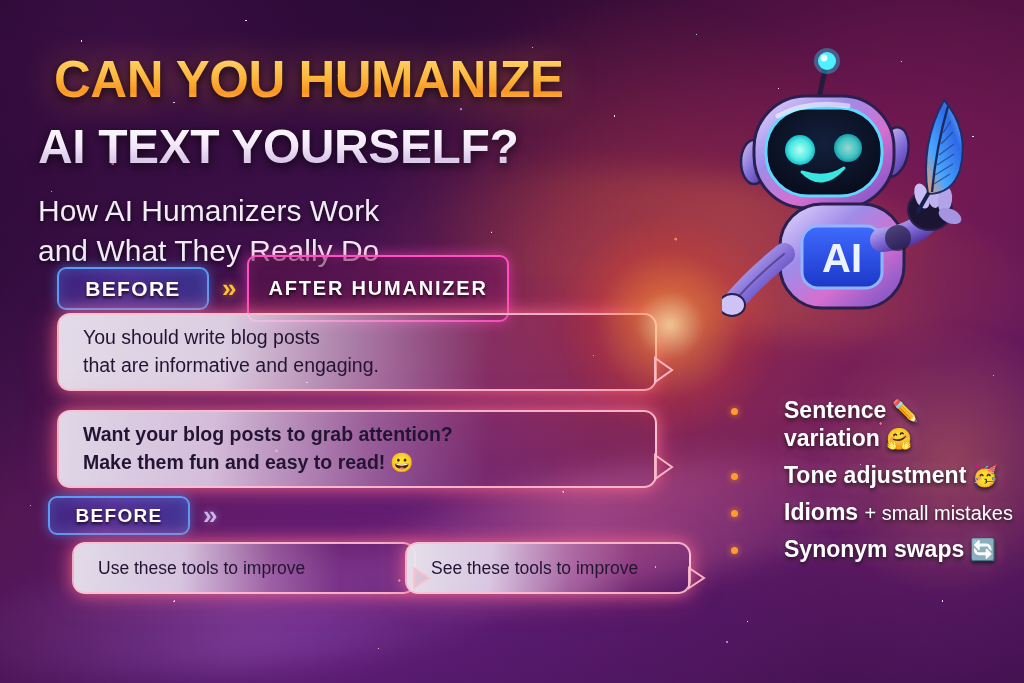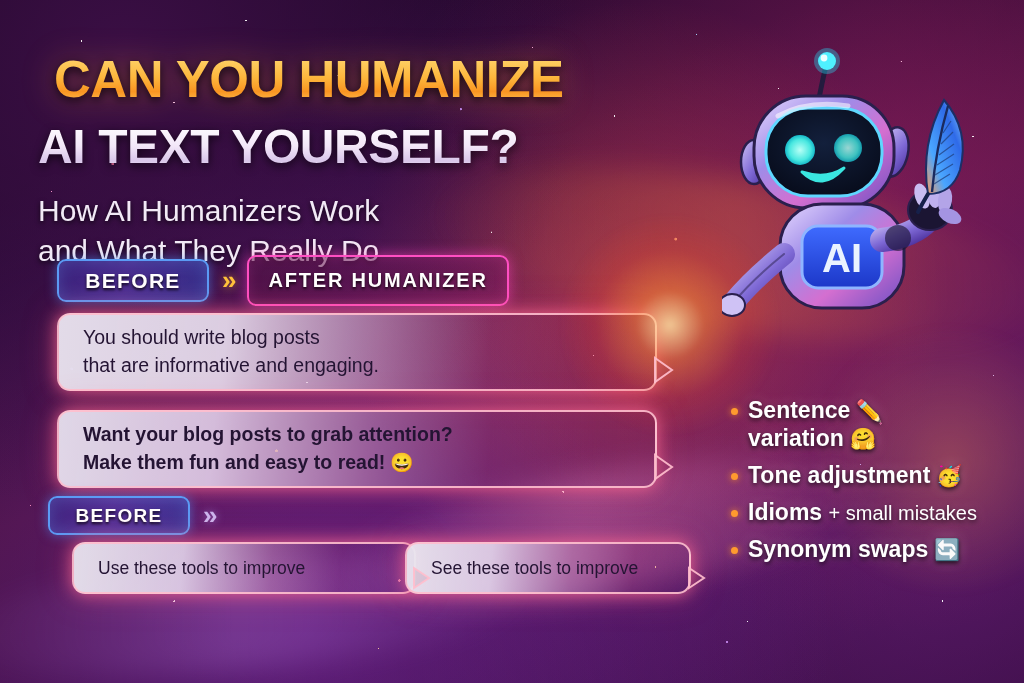--- a/index.html
+++ b/index.html
@@ -116,21 +116,21 @@
     background:linear-gradient(100deg,rgba(60,40,140,.78) 0%,rgba(80,55,170,.72) 45%,rgba(50,60,165,.7) 100%);
     box-shadow:0 0 12px rgba(80,150,255,.55),inset 0 0 16px rgba(120,170,255,.28);
     text-shadow:0 2px 3px rgba(0,0,0,.85);
   }
   .chev{
     font-size:26px;font-weight:bold;letter-spacing:-2px;margin:0 13px;
     color:#ffc33b;text-shadow:0 0 10px rgba(255,180,40,.7);
   }
   .chev.pale{color:#cbb6ee;text-shadow:0 0 8px rgba(190,170,255,.55);}
   .badge-after{
-    height:39px;padding:4px 19px;border-radius:9px;font-size:20px;letter-spacing:1.8px;
+    height:39px;padding:12px 19px;border-radius:9px;font-size:20px;letter-spacing:1.8px;
     border:2px solid #ff4fc3;
     background:linear-gradient(100deg,rgba(90,20,70,.55) 0%,rgba(120,25,95,.48) 100%);
     box-shadow:0 0 14px rgba(255,70,190,.6),inset 0 0 14px rgba(255,80,200,.18);
     text-shadow:0 2px 3px rgba(0,0,0,.8);
   }
 
   
   .bubble{position:absolute;box-sizing:border-box;}
   .bubble .fill{
     position:absolute;inset:0;border-radius:13px;
@@ -161,21 +161,21 @@
   #bubble3 .txt{font-size:17.5px;}
   #bubble4{left:405px;top:542px;width:286px;height:52px;}
   #bubble4 .fill{
     background:linear-gradient(95deg,rgba(233,229,238,.97) 0%,rgba(228,214,235,.9) 30%,rgba(210,155,195,.45) 58%,rgba(180,70,120,.14) 80%,rgba(140,35,85,0) 100%);
   }
   #bubble4 .txt{font-size:17.5px;}
   .emoji{font-size:19px;}
 
   
   .bullets{position:absolute;left:731px;top:396px;width:290px;}
-  .bullet{display:flex;align-items:flex-start;margin-bottom:9px;}
+  .bullet{display:flex;align-items:flex-start;margin-bottom:9px;gap:36px;}
   .dot{
     width:7px;height:7px;border-radius:50%;background:#ff9a2e;flex:0 0 auto;
     margin:12px 10px 0 0;box-shadow:0 0 7px rgba(255,150,40,.9);
   }
   .bullet .label{
     color:#ffffff;font-size:23px;font-weight:bold;line-height:1.22;
     text-shadow:0 2px 5px rgba(0,0,0,.8),0 0 14px rgba(255,190,220,.3);
   }
   .bullet .label .light{font-weight:400;font-size:20px;}
   .bullet .label .em{font-size:21px;font-weight:400;}

